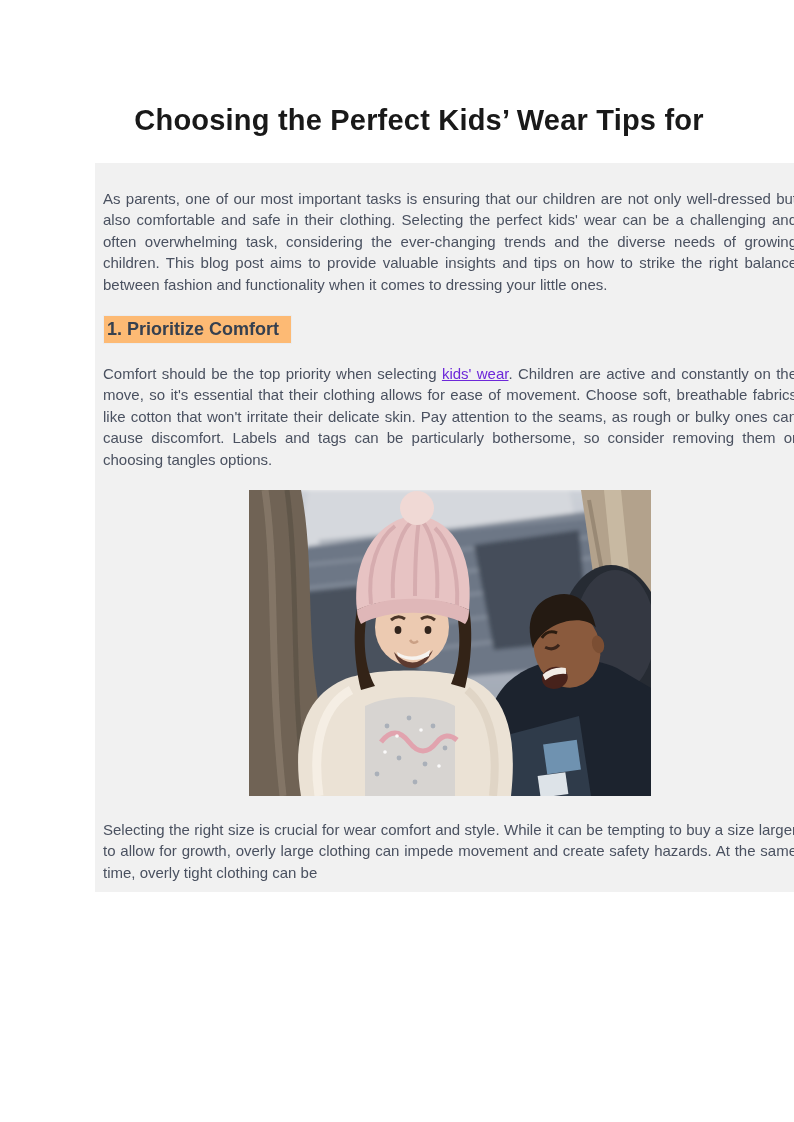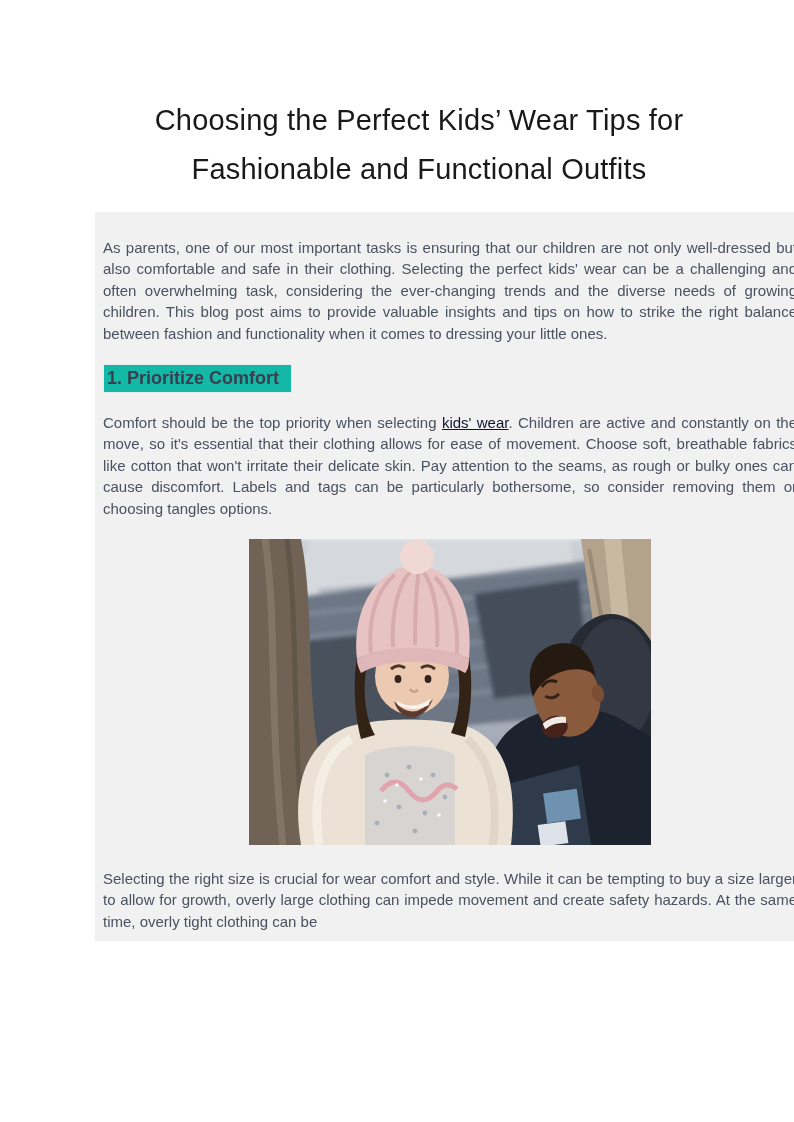--- a/index.html
+++ b/index.html
@@ -7,21 +7,21 @@
     width: 794px; height: 1122px;
     font-family: "Liberation Sans", sans-serif;
     position: relative; overflow: hidden;
   }
   .page { width: 794px; height: 1122px; position: relative; }
 
   .title {
     margin: 0; padding-top: 96px;
     text-align: center;
     font-size: 29px; line-height: 49px;
-    font-weight: 400; color: #191919;
+    font-weight: 700; color: #191919;
     letter-spacing: 0.2px;
     padding-left: 44px;
   }
   .title .title-line { display: block; }
 
   .content {
     margin: 18px 0 0 95px;
     width: 709px;
     box-sizing: border-box;
     background: #f1f1f1;
@@ -36,42 +36,41 @@
   }
   .para:last-child { margin-bottom: 0; }
 
   .heading {
     margin: 0 0 19px 0;
     font-size: 18px; line-height: 22px;
     font-weight: 700; color: #36404f;
   }
   .heading-box {
     display: inline-block;
-    background: #14b8a6;
+    background: #fdba74;
     border: 1px solid #ebecee;
     padding: 2px 12px 3px 3px;
   }
 
-  .link { color: #0f172a; text-decoration: underline; cursor: pointer; }
+  .link { color: #6d28d9; text-decoration: underline; cursor: pointer; }
 
   .photo-wrap {
     margin: 0 auto 23px auto;
     width: 402px; height: 306px;
     overflow: hidden;
   }
   .photo-wrap svg { display: block; }
 </style>
 </head>
 <body>
 
 <div class="page">
 
   <h1 class="title">
     <span class="title-line">Choosing the Perfect Kids’ Wear Tips for</span>
-    <span class="title-line">Fashionable and Functional Outfits</span>
   </h1>
 
   <div class="content">
 
     <p class="para">As parents, one of our most important tasks is ensuring that our children are not only well-dressed but also comfortable and safe in their clothing. Selecting the perfect kids' wear can be a challenging and often overwhelming task, considering the ever-changing trends and the diverse needs of growing children. This blog post aims to provide valuable insights and tips on how to strike the right balance between fashion and functionality when it comes to dressing your little ones.</p>
 
     <h2 class="heading"><span class="heading-box">1. Prioritize Comfort</span></h2>
 
     <p class="para"><span>Comfort should be the top priority when selecting </span><a class="link">kids' wear</a><span>. Children are active and constantly on the move, so it's essential that their clothing allows for ease of movement. Choose soft, breathable fabrics like cotton that won't irritate their delicate skin. Pay attention to the seams, as rough or bulky ones can cause discomfort. Labels and tags can be particularly bothersome, so consider removing them or choosing tangles options.</span></p>
 

